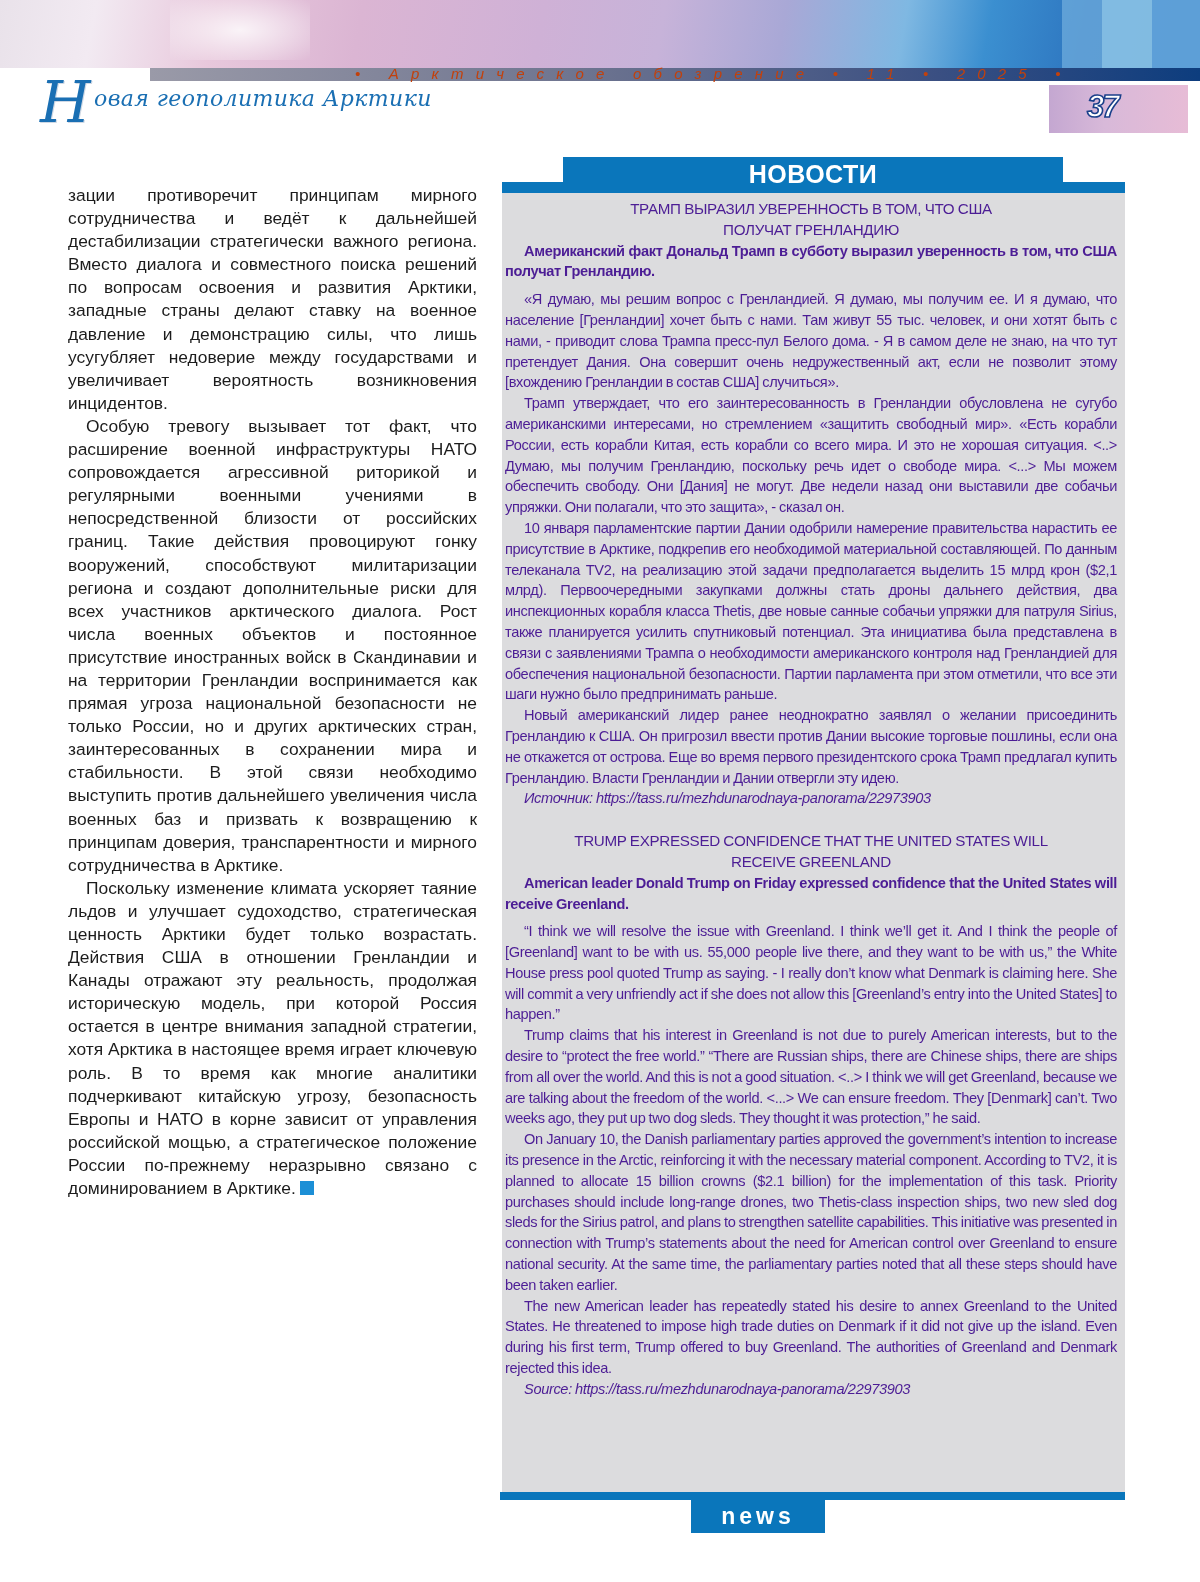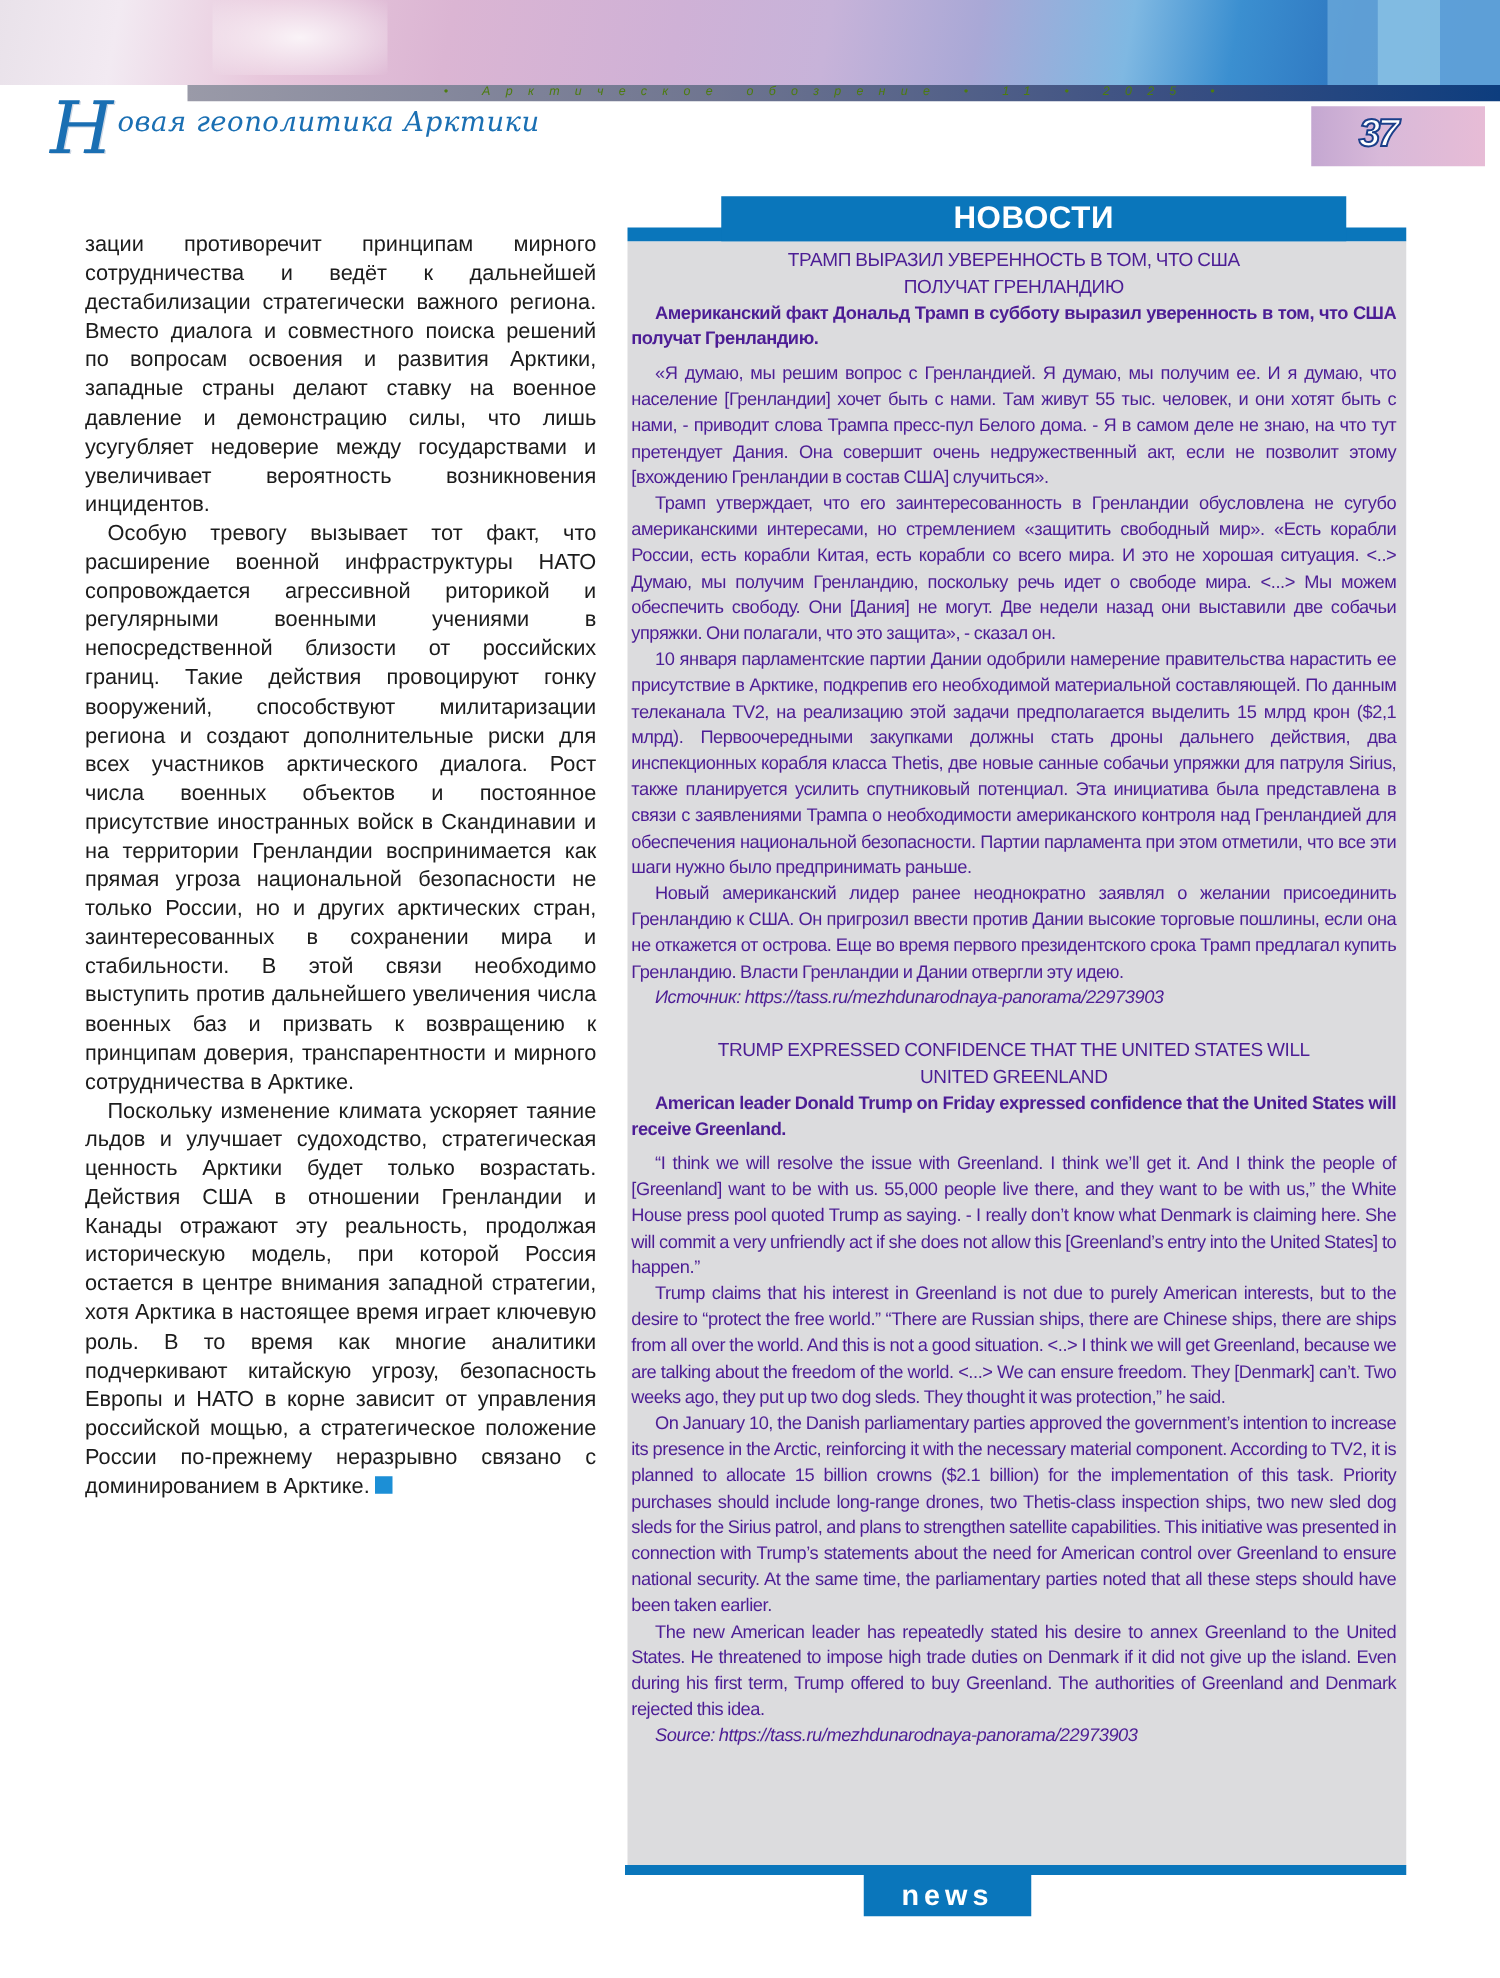--- a/index.html
+++ b/index.html
@@ -15,21 +15,21 @@
   .banner .sq1 { position:absolute; left:1062px; top:0; width:40px; height:70px; background:rgba(120,180,225,0.65); }
   .banner .sq2 { position:absolute; left:1102px; top:0; width:50px; height:70px; background:rgba(150,205,235,0.8); }
   .banner .sq3 { position:absolute; left:1152px; top:0; width:48px; height:70px; background:rgba(110,175,225,0.75); }
   .banner .glow { position:absolute; left:170px; top:0; width:140px; height:60px; background:radial-gradient(ellipse at center, rgba(255,255,255,0.8), rgba(255,255,255,0)); }
   .issue-strip {
     position:absolute; left:150px; top:68px; width:1050px; height:13px;
     background:linear-gradient(90deg, #9a9aa8 0%, #6f7590 40%, #3a4f82 75%, #0d3d7e 100%);
     border-radius:0 0 0 0;
   }
   .issue-text {
-    position:absolute; left:355px; top:67px; color:#4d7c0f; font-size:10px; font-style:italic;
+    position:absolute; left:355px; top:67px; color:#c2410c; font-size:15px; font-style:italic;
     letter-spacing:12.2px; white-space:nowrap; line-height:14px;
   }
   .logo {
     position:absolute; left:40px; top:78px; height:58px; width:450px;
   }
   .logo .big {
     position:absolute; left:0; top:-8px; font-family:"DejaVu Serif", serif; font-style:italic;
     font-size:58px; color:#1a6fb3; line-height:64px;
     text-shadow: 1px 1px 0 #cfd8e4, -1px -1px 0 #ffffff;
   }
@@ -54,21 +54,21 @@
   .left-col p { margin:0; text-indent:0; }
   .left-col p.ind { text-indent:18px; }
   .end-mark { display:inline-block; width:14px; height:14px; background:#1c8fd6; vertical-align:-1px; margin-left:4px; }
 
   
   .news-panel {
     position:absolute; left:502px; top:193px; width:623px; height:1300px; background:#dcdcde;
   }
   .news-topline { position:absolute; left:502px; top:182px; width:623px; height:11px; background:#0a76bb; }
   .news-tab {
-    position:absolute; left:577px; top:157px; width:500px; height:36px; background:#0a76bb;
+    position:absolute; left:563px; top:157px; width:500px; height:36px; background:#0a76bb;
     color:#fff; font-weight:bold; font-size:25px; text-align:center; line-height:34px; letter-spacing:0.5px;
   }
   .news-bottomline { position:absolute; left:500px; top:1492px; width:625px; height:8px; background:#0a76bb; }
   .news-foot-tab {
     position:absolute; left:691px; top:1500px; width:134px; height:33px; background:#0a76bb;
     color:#fff; font-weight:bold; font-size:23px; text-align:center; line-height:32px; letter-spacing:4px;
   }
   .news-content {
     position:absolute; left:505px; top:199px; width:612px;
     font-size:14.6px; line-height:20.8px; color:#4c1d95; text-align:justify;
@@ -121,21 +121,21 @@
   <p class="body">«Я думаю, мы решим вопрос с Гренландией. Я думаю, мы получим ее. И я думаю, что население [Гренландии] хочет быть с нами. Там живут 55 тыс. человек, и они хотят быть с нами, - приводит слова Трампа пресс-пул Белого дома. - Я в самом деле не знаю, на что тут претендует Дания. Она совершит очень недружественный акт, если не позволит этому [вхождению Гренландии в состав США] случиться».</p>
   <p class="body">Трамп утверждает, что его заинтересованность в Гренландии обусловлена не сугубо американскими интересами, но стремлением «защитить свободный мир». «Есть корабли России, есть корабли Китая, есть корабли со всего мира. И это не хорошая ситуация. &lt;..&gt; Думаю, мы получим Гренландию, поскольку речь идет о свободе мира. &lt;...&gt; Мы можем обеспечить свободу. Они [Дания] не могут. Две недели назад они выставили две собачьи упряжки. Они полагали, что это защита», - сказал он.</p>
   <p class="body">10 января парламентские партии Дании одобрили намерение правительства нарастить ее присутствие в Арктике, подкрепив его необходимой материальной составляющей. По данным телеканала TV2, на реализацию этой задачи предполагается выделить 15 млрд крон ($2,1 млрд). Первоочередными закупками должны стать дроны дальнего действия, два инспекционных корабля класса Thetis, две новые санные собачьи упряжки для патруля Sirius, также планируется усилить спутниковый потенциал. Эта инициатива была представлена в связи с заявлениями Трампа о необходимости американского контроля над Гренландией для обеспечения национальной безопасности. Партии парламента при этом отметили, что все эти шаги нужно было предпринимать раньше.</p>
   <p class="body">Новый американский лидер ранее неоднократно заявлял о желании присоединить Гренландию к США. Он пригрозил ввести против Дании высокие торговые пошлины, если она не откажется от острова. Еще во время первого президентского срока Трамп предлагал купить Гренландию. Власти Гренландии и Дании отвергли эту идею.</p>
   <p class="source">Источник: https://tass.ru/mezhdunarodnaya-panorama/22973903</p>
 
   <div class="gap"></div>
 
   <p class="headline">
     <span>TRUMP EXPRESSED CONFIDENCE THAT THE UNITED STATES WILL</span><br>
-    <span>UNITED GREENLAND</span>
+    <span>RECEIVE GREENLAND</span>
   </p>
   <p class="lead">American leader Donald Trump on Friday expressed confidence that the United States will receive Greenland.</p>
   <p class="body">“I think we will resolve the issue with Greenland. I think we’ll get it. And I think the people of [Greenland] want to be with us. 55,000 people live there, and they want to be with us,” the White House press pool quoted Trump as saying. - I really don’t know what Denmark is claiming here. She will commit a very unfriendly act if she does not allow this [Greenland’s entry into the United States] to happen.”</p>
   <p class="body">Trump claims that his interest in Greenland is not due to purely American interests, but to the desire to “protect the free world.” “There are Russian ships, there are Chinese ships, there are ships from all over the world. And this is not a good situation. &lt;..&gt; I think we will get Greenland, because we are talking about the freedom of the world. &lt;...&gt; We can ensure freedom. They [Denmark] can’t. Two weeks ago, they put up two dog sleds. They thought it was protection,” he said.</p>
   <p class="body">On January 10, the Danish parliamentary parties approved the government’s intention to increase its presence in the Arctic, reinforcing it with the necessary material component. According to TV2, it is planned to allocate 15 billion crowns ($2.1 billion) for the implementation of this task. Priority purchases should include long-range drones, two Thetis-class inspection ships, two new sled dog sleds for the Sirius patrol, and plans to strengthen satellite capabilities. This initiative was presented in connection with Trump’s statements about the need for American control over Greenland to ensure national security. At the same time, the parliamentary parties noted that all these steps should have been taken earlier.</p>
   <p class="body">The new American leader has repeatedly stated his desire to annex Greenland to the United States. He threatened to impose high trade duties on Denmark if it did not give up the island. Even during his first term, Trump offered to buy Greenland. The authorities of Greenland and Denmark rejected this idea.</p>
   <p class="source">Source: https://tass.ru/mezhdunarodnaya-panorama/22973903</p>
 </div>
 
 <div class="news-bottomline"></div>

